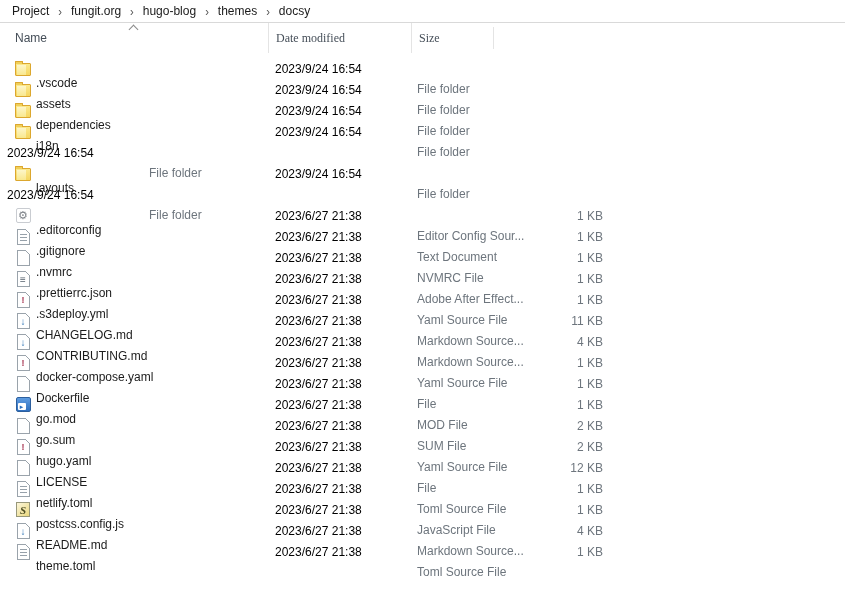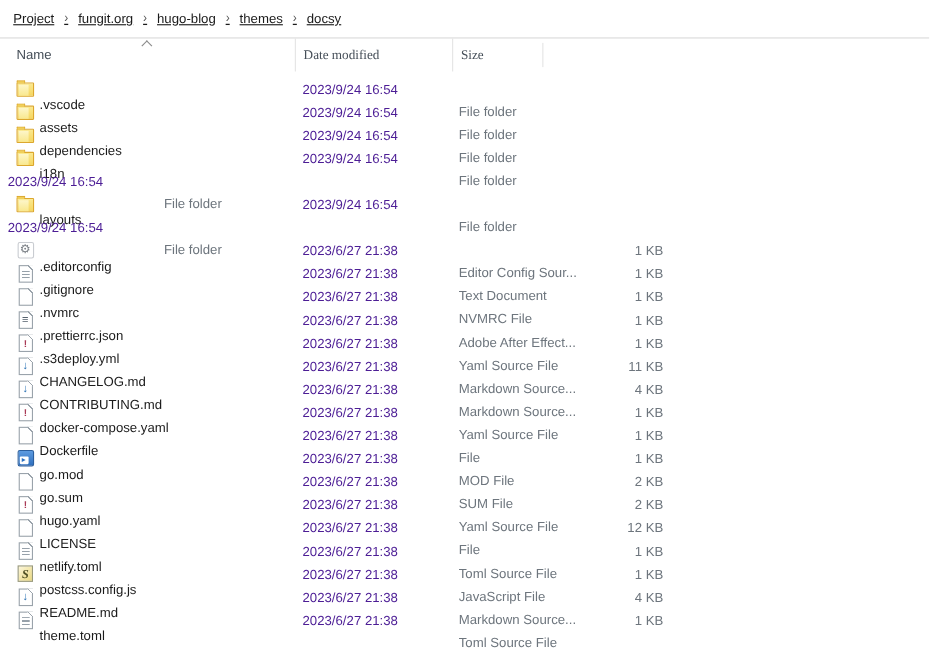--- a/index.html
+++ b/index.html
@@ -2,43 +2,43 @@
 <html><head>
 <meta charset="utf-8">
 <style>
   html,body{margin:0;padding:0;background:#fff;}
   .window{
     position:relative;width:845px;height:596px;background:#fff;overflow:hidden;
     font-family:"Liberation Sans", sans-serif;font-size:12px;color:#1b1b1b;
   }
   
   .breadcrumb{
-    display:flex;align-items:center;height:35px;padding-left:12px;
-    border-bottom:1px solid #d9d9d9;box-sizing:border-box;gap:9px;text-decoration:underline;
+    display:flex;align-items:center;height:23px;padding-left:12px;
+    border-bottom:1px solid #d9d9d9;box-sizing:border-box;gap:9px;
   }
   .crumb{color:#1a1a1a;cursor:default;}
   .crumb-sep{color:#555;font-size:11px;transform:scaleY(1.15);}
   
   .header-row{position:relative;display:flex;height:30px;align-items:stretch;}
   .hcol{position:relative;display:flex;align-items:center;box-sizing:border-box;color:#454e58;}
   .hcol-name{width:268px;padding-left:15px;}
   .hcol-date{width:143px;padding-left:7px;}
   .hcol-type{width:119px;padding-left:6px;}
   .hcol-size{width:82px;padding-left:7px;}
   .hdiv{border-left:1px solid #e4e4e4;height:22px;align-self:center;}
   .hcol-date,.hcol-type,.hcol-size{border-left:1px solid #e4e4e4;font-family:Liberation Serif, serif;}
   .sort-caret{
     position:absolute;left:50%;top:3px;width:6px;height:6px;margin-left:-4px;
     border-left:1px solid #8a8a8a;border-top:1px solid #8a8a8a;transform:rotate(45deg);
   }
   
   .rows{padding-top:5px;}
   .row{display:flex;height:21px;align-items:center;cursor:default;}
   .c-name{width:268px;display:flex;align-items:center;box-sizing:border-box;padding-left:15px;gap:5px;overflow:hidden;white-space:nowrap;}
-  .c-date{width:143px;box-sizing:border-box;padding-left:7px;color:#4c1d95;white-space:nowrap;}
+  .c-date{width:143px;box-sizing:border-box;padding-left:7px;color:#000000;white-space:nowrap;}
   .c-type{width:119px;box-sizing:border-box;padding-left:6px;color:#6d757d;white-space:nowrap;overflow:hidden;margin-top:41px;}
   .c-size{width:82px;box-sizing:border-box;padding-right:9px;text-align:right;color:#6d757d;white-space:nowrap;}
   .icon-host{width:16px;height:17px;display:flex;align-items:center;justify-content:center;flex:none;}
   .fname{color:#1b1b1b;margin-top:28px;}
   
   .ic-folder{position:relative;width:14px;height:11px;margin-top:2px;
     background:linear-gradient(180deg,#fbe98e,#f5d660);border:1px solid #dca72e;border-radius:1px;}
   .ic-folder::before{content:"";position:absolute;top:-3px;left:-1px;width:6px;height:2px;
     background:#f0cf5a;border:1px solid #dca72e;border-bottom:none;border-radius:1px 1px 0 0;}
   .ic-folder::after{content:"";position:absolute;left:1px;top:1px;right:4px;bottom:0;

